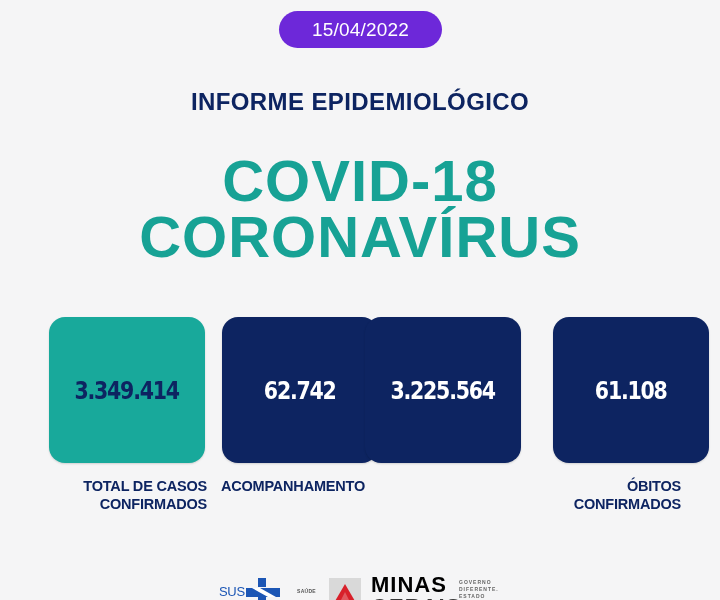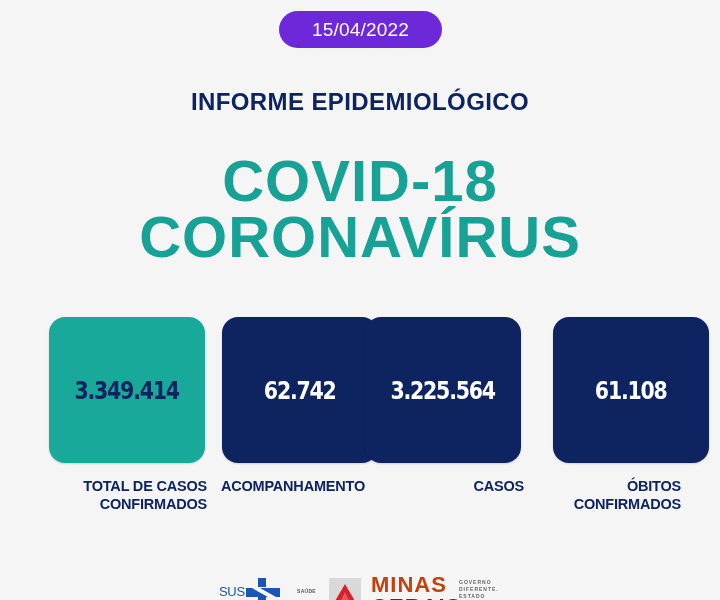--- a/index.html
+++ b/index.html
@@ -99,21 +99,21 @@
     .mg-flag {
       position: absolute;
       left: 329px; top: 6px;
       width: 32px; height: 26px;
       background: #d9d9d9;
       overflow: hidden;
     }
     .minas-text {
       position: absolute;
       left: 371px; top: 2px;
-      color: #c2410c;
+      color: #000000;
       font-weight: bold;
       font-size: 22px;
       letter-spacing: 1px;
       line-height: 22px;
     }
     .gerais-text {
       position: absolute;
       left: 371px; top: 24px;
       color: #3a3a3a;
       font-weight: bold;
@@ -156,21 +156,20 @@
 </div>
 
 <div class="stat-label" style="left:37px;">
   <div>TOTAL DE CASOS</div>
   <div>CONFIRMADOS</div>
 </div>
 <div class="stat-label" style="left:195px;">
   <div>ACOMPANHAMENTO</div>
 </div>
 <div class="stat-label" style="left:354px;">
-  <div>CASOS</div>
 </div>
 <div class="stat-label" style="left:511px;">
   <div>ÓBITOS</div>
   <div>CONFIRMADOS</div>
 </div>
 
 <div class="footer">
   <span class="sus-text">SUS</span>
   <svg class="sus-logo" viewBox="0 0 36 22">
     <rect x="12" y="0" width="8" height="9" fill="#1c56b5"></rect>

